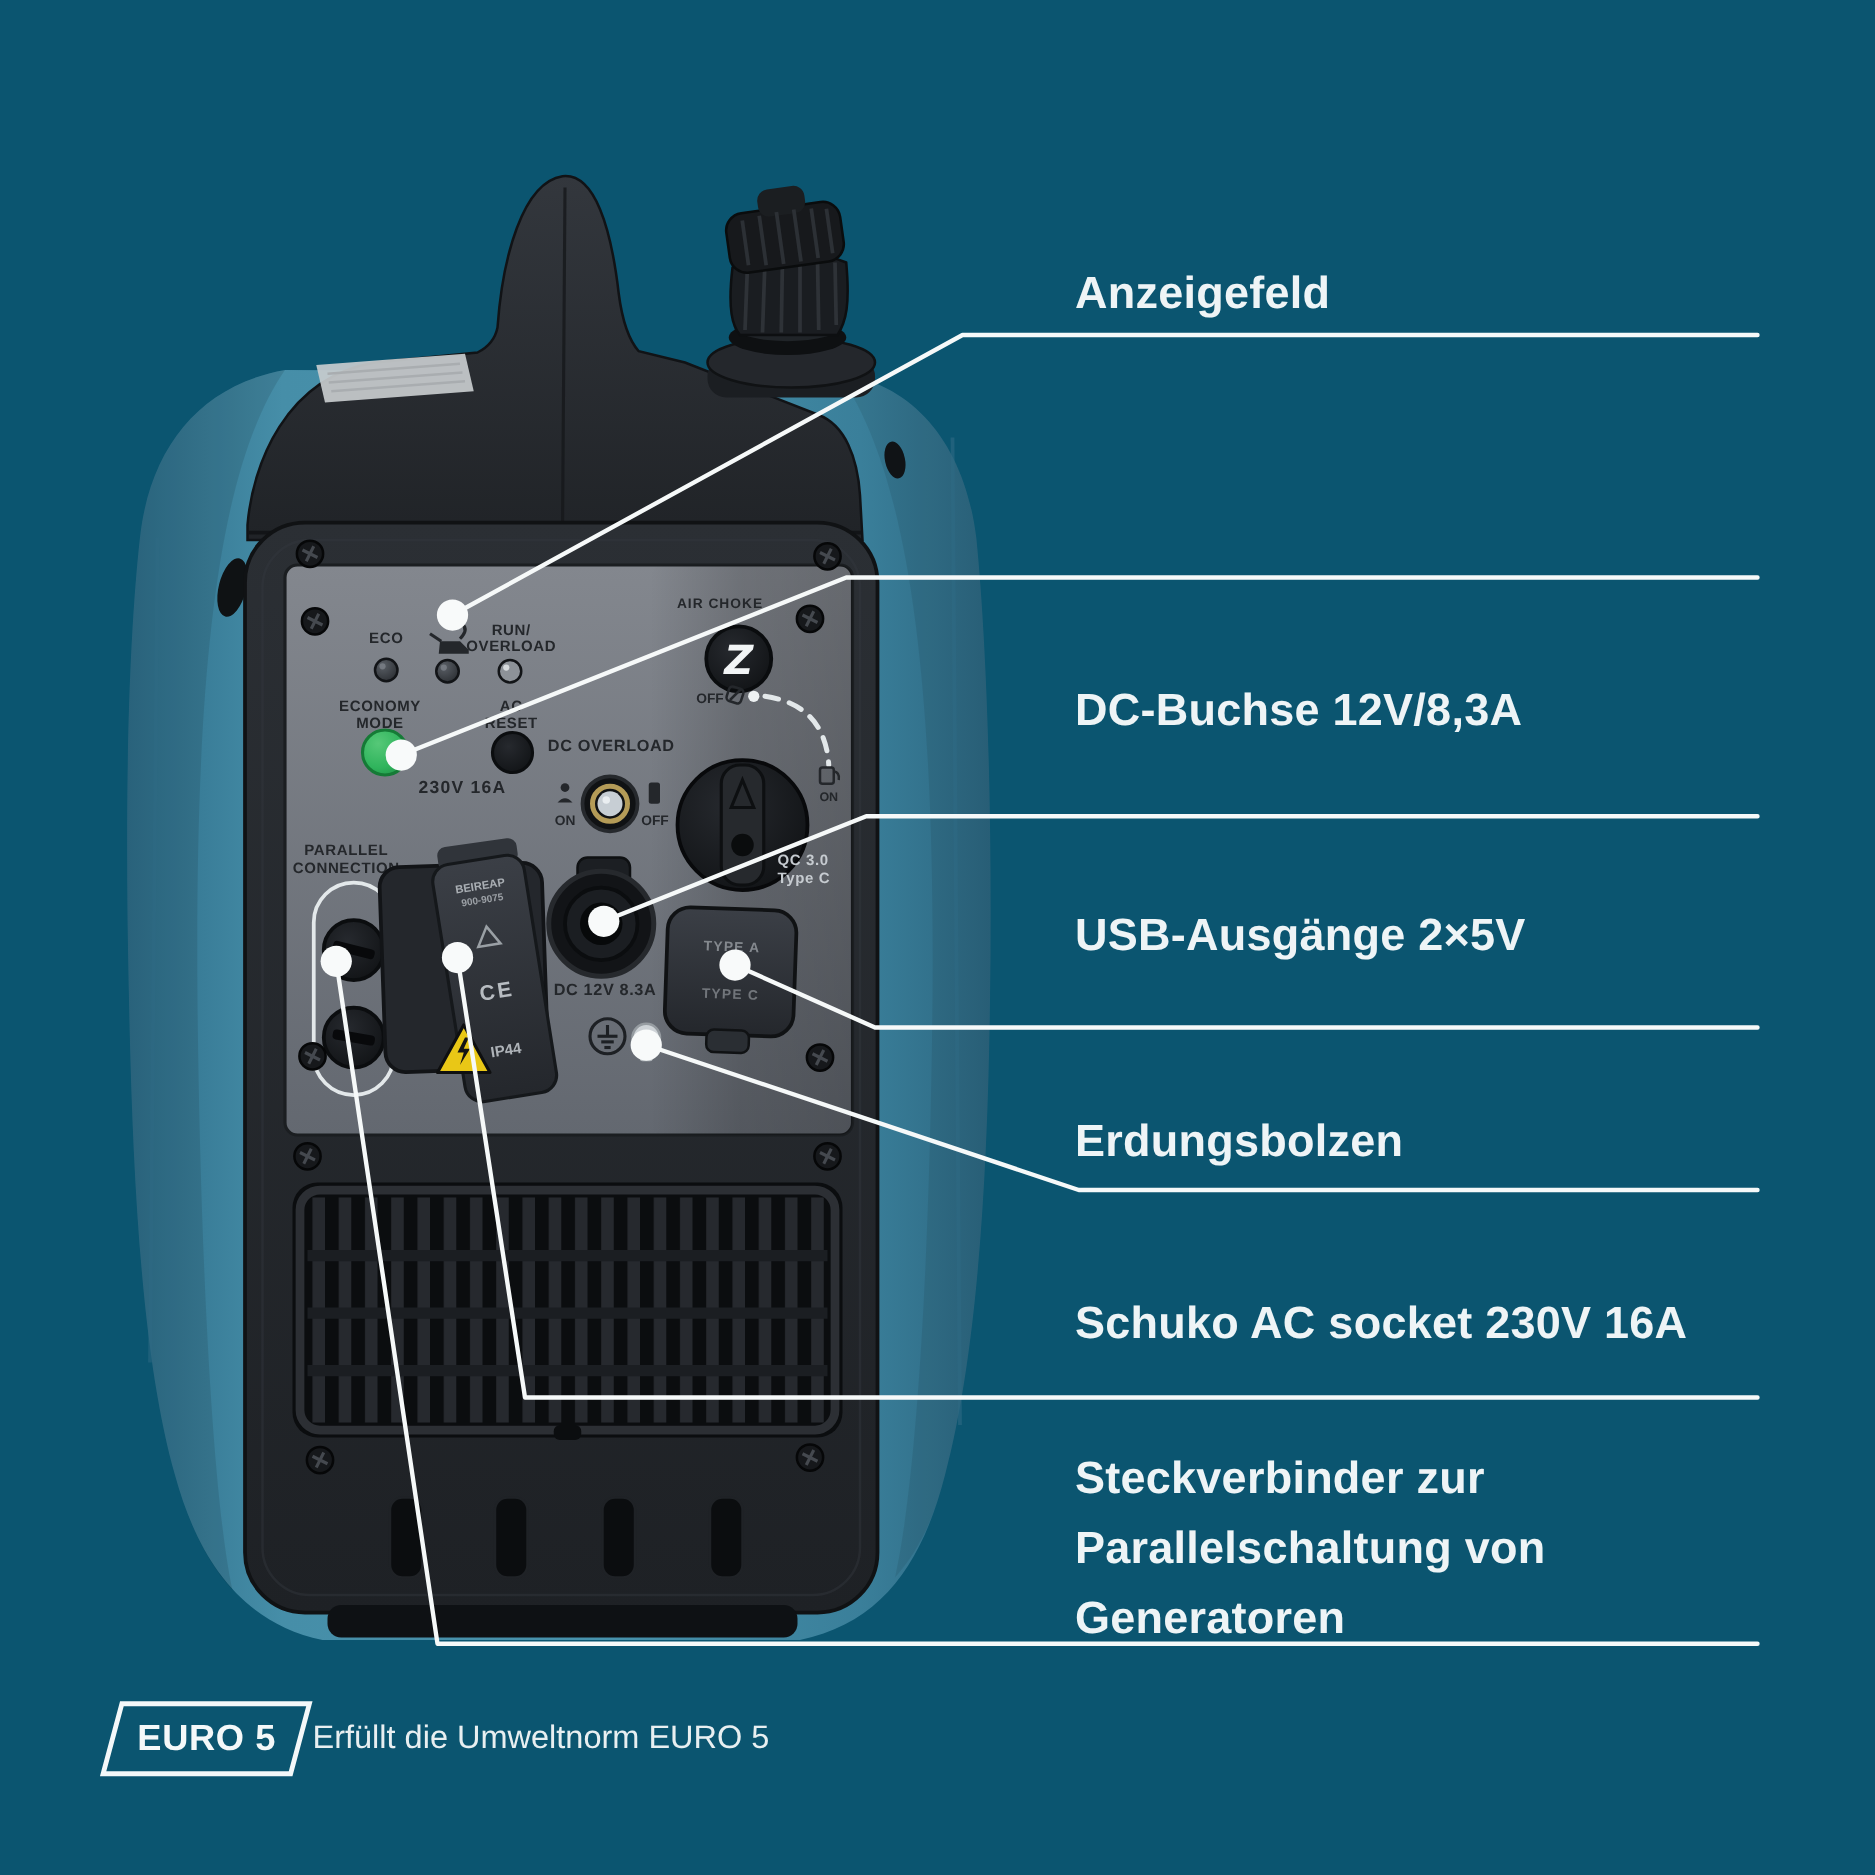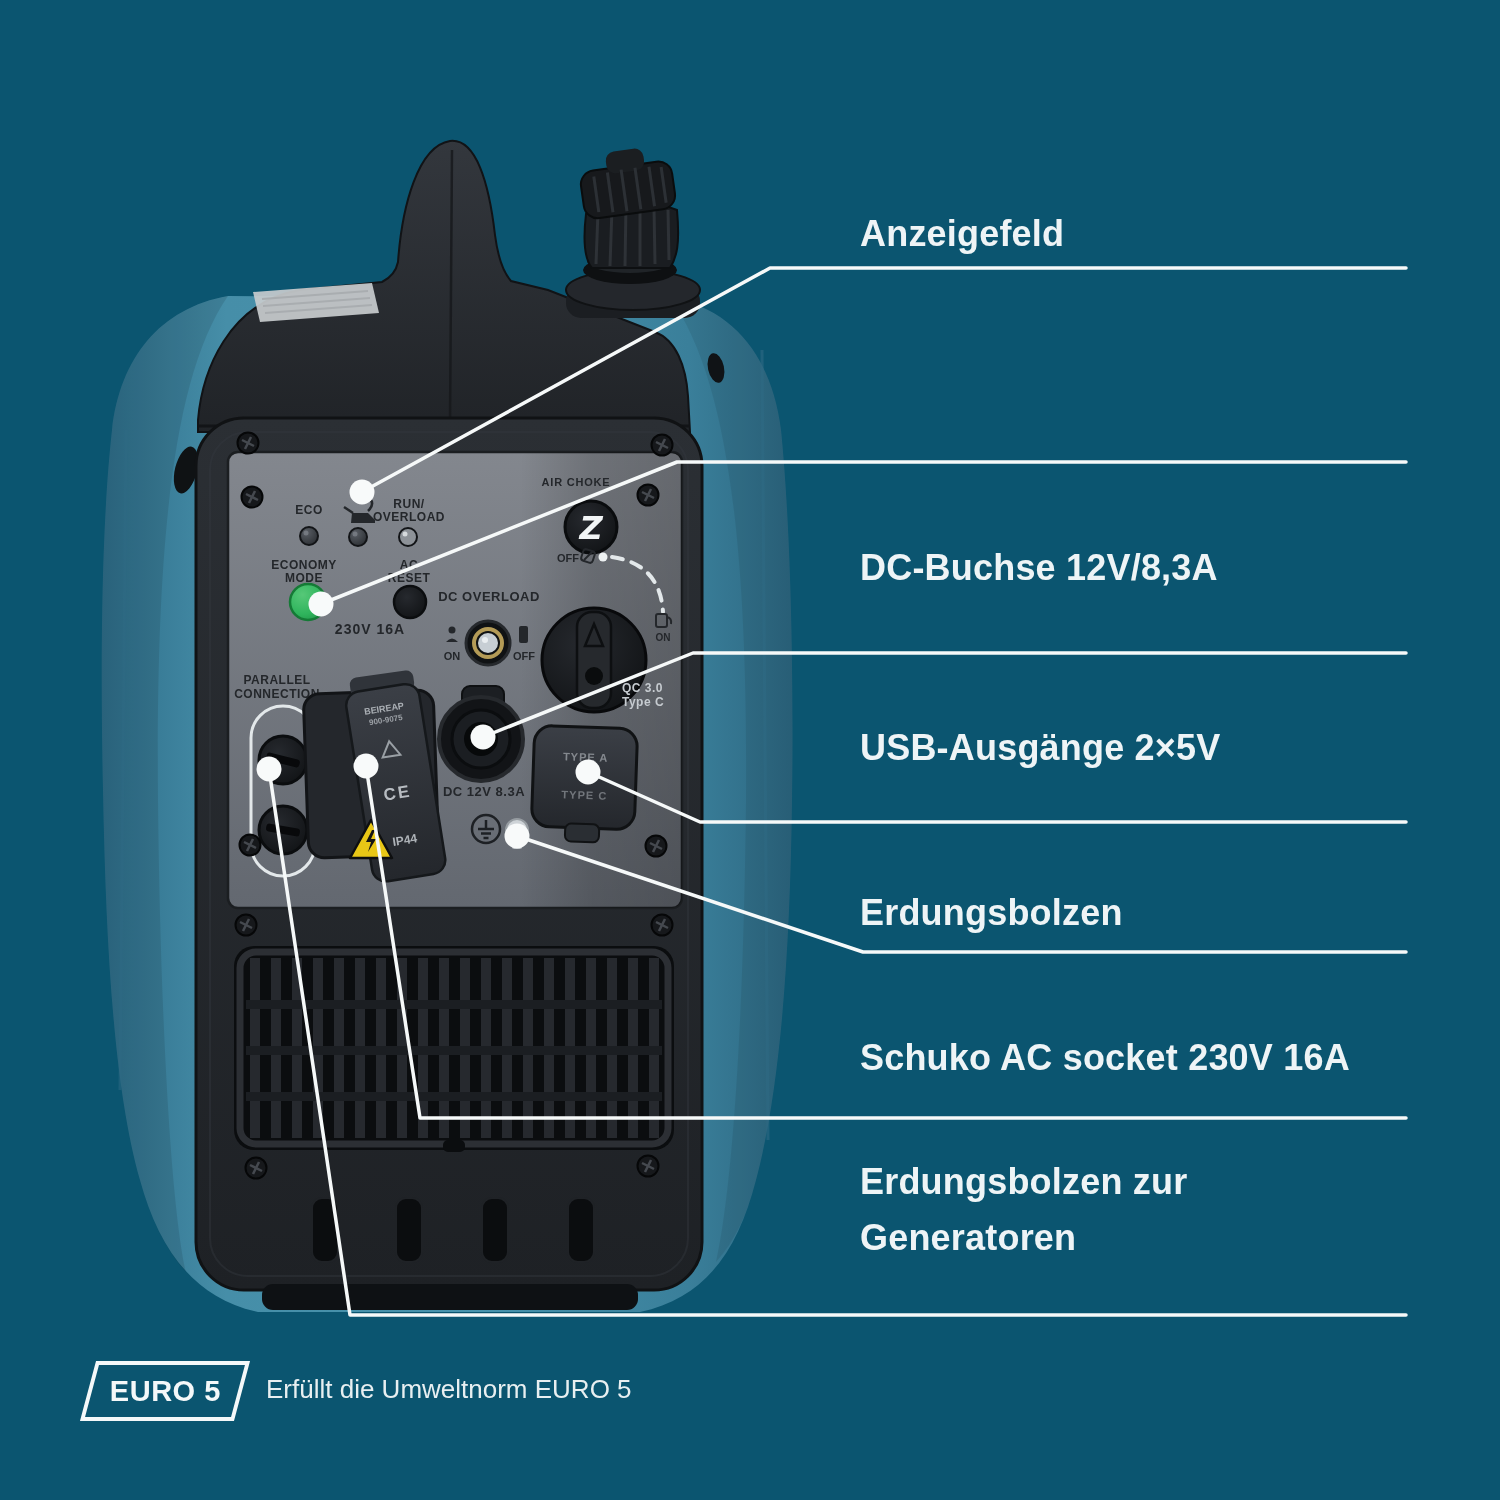--- a/index.html
+++ b/index.html
@@ -31,21 +31,21 @@
   }
   .badge-inner{
     transform:skewX(15deg);
     color:#f4f8f9;
     font-size:29px;
     font-weight:bold;
     letter-spacing:.5px;
   }
   .badge-desc{
     position:absolute;
-    left:266px;top:1361px;
+    left:250px;top:1361px;
     height:52px;line-height:56px;
     color:#e8eff1;
     font-size:26px;
   }
   .ptxt{font-family:"Liberation Sans",sans-serif;font-weight:bold;fill:#24272b;}
   .ltxt{font-family:"Liberation Sans",sans-serif;font-weight:bold;fill:#c6cbd0;}
 </style>
 </head>
 <body>
 
@@ -372,21 +372,22 @@
   <div class="callout-label" style="top:720px">
     <div>USB-Ausgänge 2×5V</div>
   </div>
   <div class="callout-label" style="top:885px">
     <div>Erdungsbolzen</div>
   </div>
   <div class="callout-label" style="top:1030px">
     <div>Schuko AC socket 230V 16A</div>
   </div>
   <div class="callout-label" style="top:1154px">
-    <div>Erdungsbolzen zur</div>
+    <div>Steckverbinder zur</div>
+    <div>Parallelschaltung von</div>
     <div>Generatoren</div>
   </div>
 
   <div class="badge">
     <div class="badge-inner">EURO 5</div>
   </div>
   <div class="badge-desc">Erfüllt die Umweltnorm EURO 5</div>
 
 </div>
 

